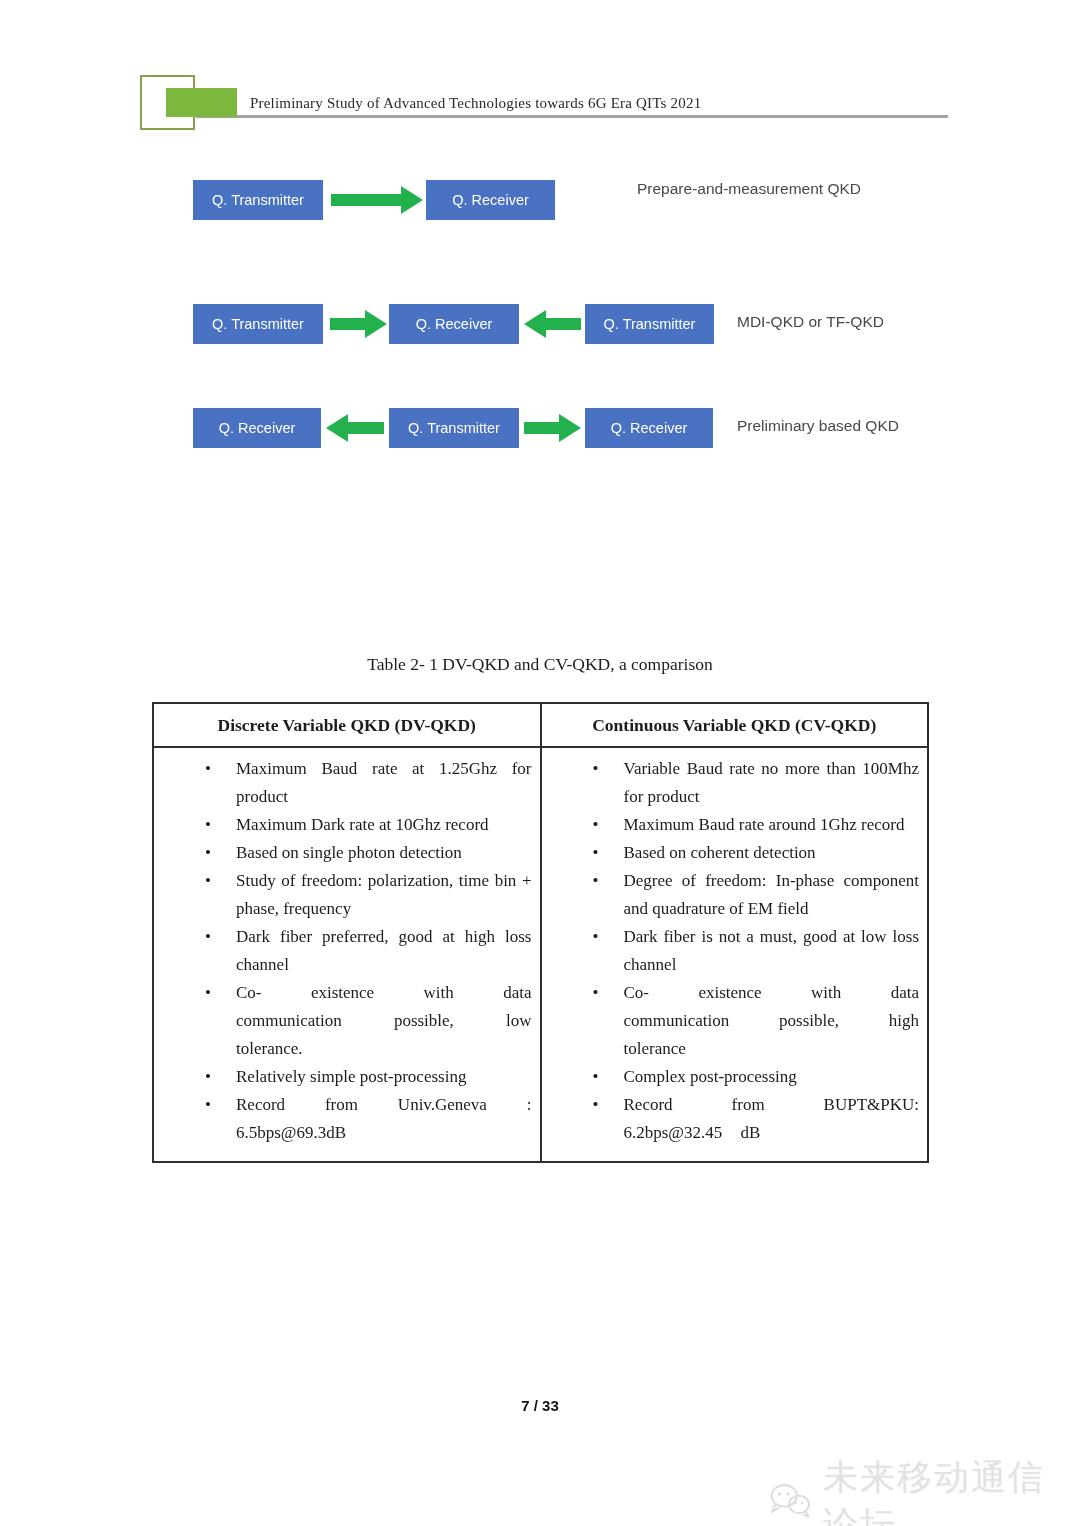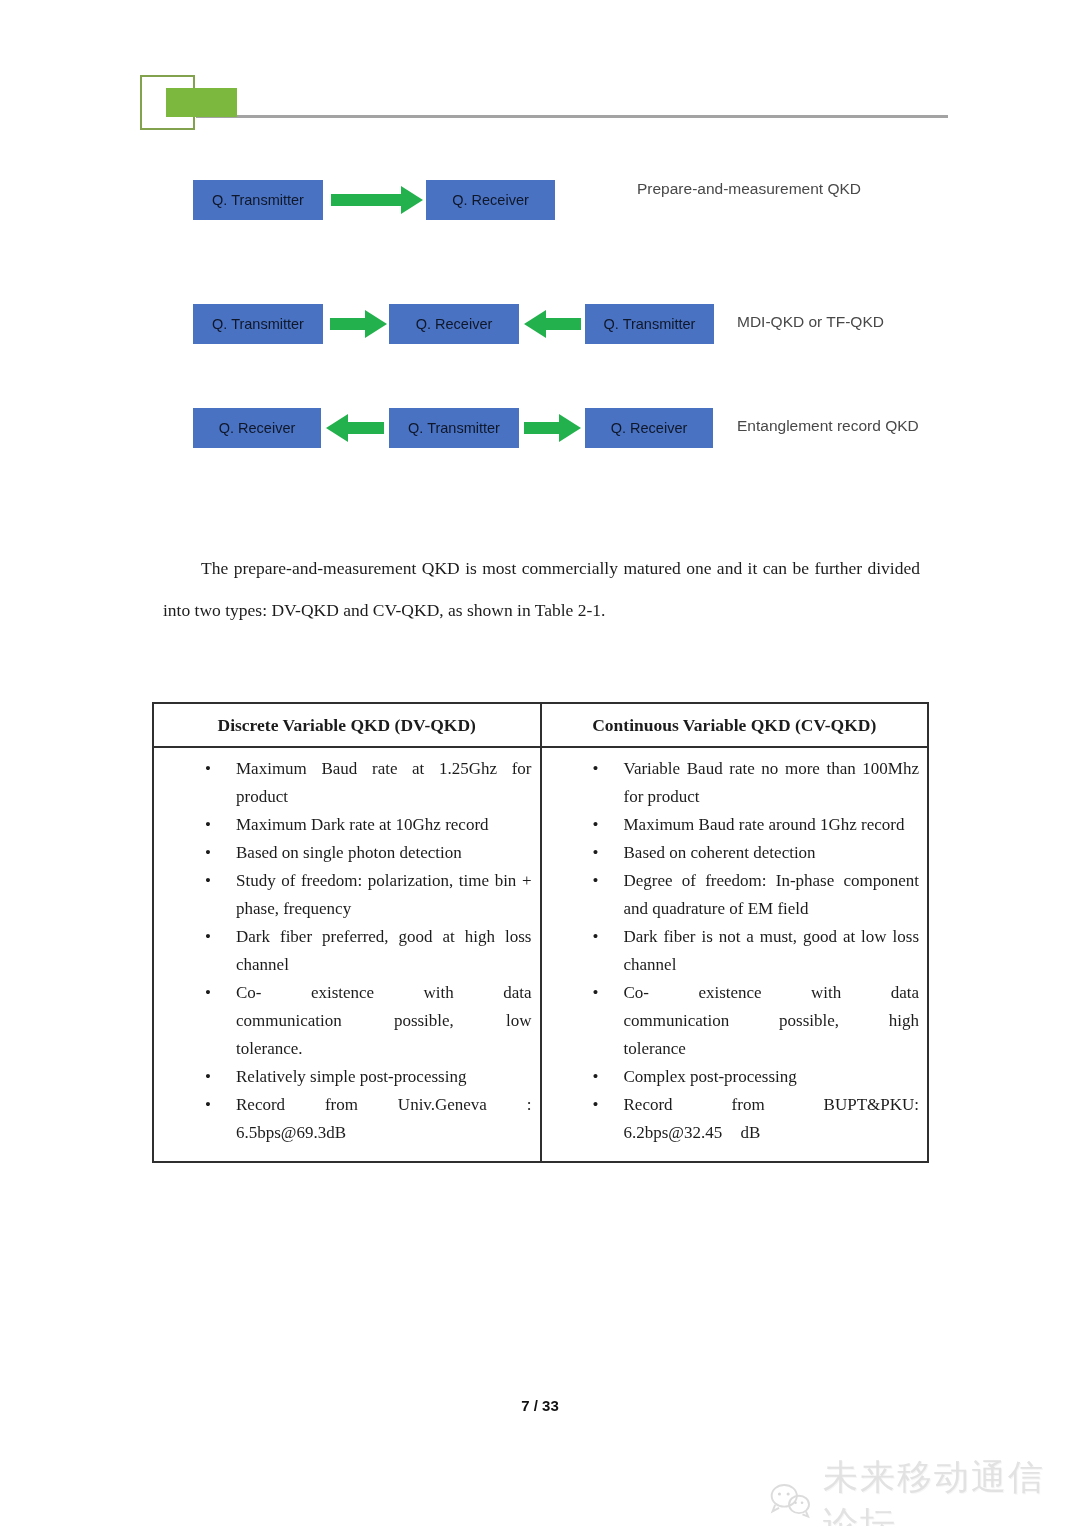--- a/index.html
+++ b/index.html
@@ -23,21 +23,21 @@
   .abs{position:absolute;}
 
   
   .logo-outline{border:2px solid var(--logo-outline);background:#fff;}
   .logo-fill{background:var(--logo-green);}
   .header-title{font-size:15px;color:#2a2a2a;letter-spacing:.2px;}
   .header-rule{background:var(--rule-gray);}
 
   
   .qbox{
-    background:var(--box-blue);color:#0f172a;
+    background:var(--box-blue);color:#ffffff;
     display:flex;align-items:center;justify-content:center;
     font-family:"Liberation Sans","DejaVu Sans",sans-serif;
     font-size:14.5px;height:40px;
   }
   .arrow{display:flex;align-items:center;height:28px;}
   .arrow .shaft{flex:1;height:12px;background:var(--arrow-green);}
   .arrow .head{
     width:0;height:0;border-top:14px solid transparent;border-bottom:14px solid transparent;
     border-left:22px solid var(--arrow-green);
   }
@@ -85,20 +85,21 @@
   }
 </style>
 </head>
 <body>
 
 <div class="page">
 
   <div class="abs logo-outline" style="left:140px;top:75px;width:55px;height:55px;"></div>
   <div class="abs header-rule" style="left:196px;top:115px;width:752px;height:3px;"></div>
   <div class="abs logo-fill" style="left:166px;top:88px;width:71px;height:29px;"></div>
+  <div class="abs header-title" style="left:250px;top:95px;">Preliminary Study of Advanced Technologies towards 6G Era QITs 2021</div>
 
   <div class="abs qbox" style="left:193px;top:180px;width:130px;">Q. Transmitter</div>
   <div class="abs arrow" style="left:331px;top:186px;width:92px;">
     <i class="shaft"></i>
     <i class="head"></i>
   </div>
   <div class="abs qbox" style="left:426px;top:180px;width:129px;">Q. Receiver</div>
   <div class="abs row-label" style="left:637px;top:180px;">Prepare-and-measurement QKD</div>
 
   <div class="abs qbox" style="left:193px;top:304px;width:130px;">Q. Transmitter</div>
@@ -118,25 +119,25 @@
   <div class="abs arrow left" style="left:326px;top:414px;width:58px;">
     <i class="shaft"></i>
     <i class="head"></i>
   </div>
   <div class="abs qbox" style="left:389px;top:408px;width:130px;">Q. Transmitter</div>
   <div class="abs arrow" style="left:524px;top:414px;width:57px;">
     <i class="shaft"></i>
     <i class="head"></i>
   </div>
   <div class="abs qbox" style="left:585px;top:408px;width:128px;">Q. Receiver</div>
-  <div class="abs row-label" style="left:737px;top:417px;">Entanglement record QKD</div>
+  <div class="abs row-label" style="left:737px;top:417px;">Preliminary based QKD</div>
 
 
-  <p class="abs body-para" style="left:163px;top:547px;width:757px;">The prepare-and-measurement QKD is most commercially matured one and it can be further divided into two types: DV-QKD and CV-QKD, as shown in Table 2-1.</p>
 
+  <div class="abs center-line table-caption" style="top:654px;">Table 2- 1 DV-QKD and CV-QKD, a comparison</div>
 
   <table class="cmp abs" style="left:152px;top:702px;">
     <thead>
       <tr>
         <th>Discrete Variable QKD (DV-QKD)</th>
         <th>Continuous Variable QKD (CV-QKD)</th>
       </tr>
     </thead>
     <tbody>
       <tr>

